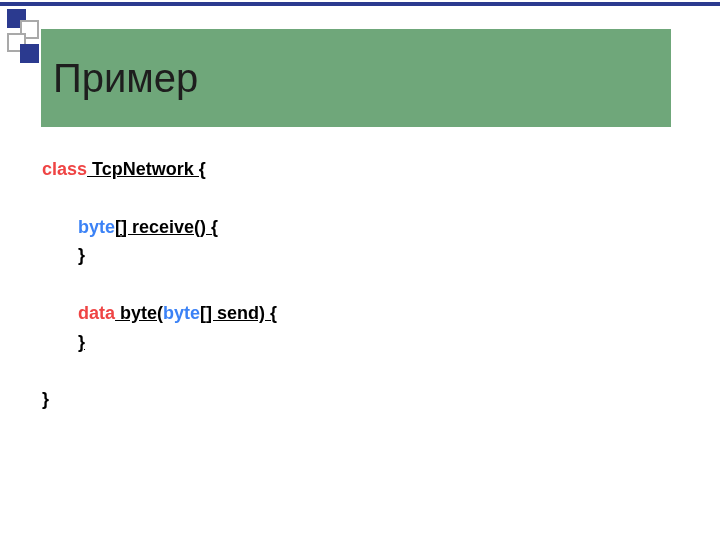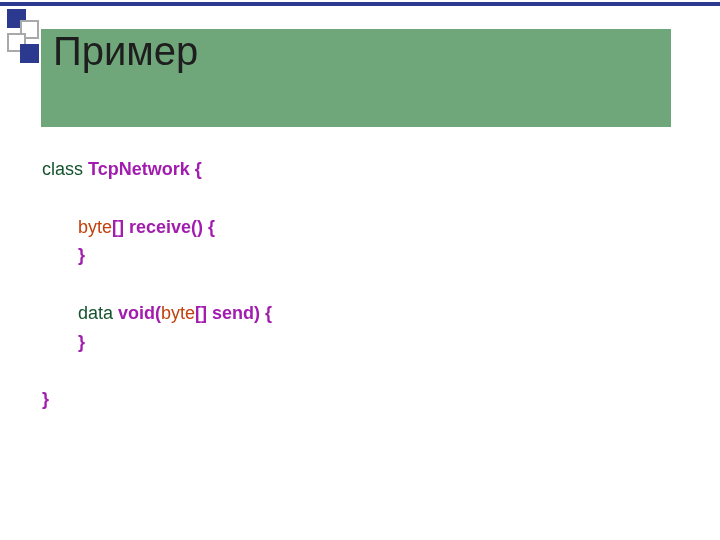--- a/index.html
+++ b/index.html
@@ -44,21 +44,21 @@
     border: 2px solid #a9a9a9;
   }
   .title-band {
     position: absolute;
     left: 41px;
     top: 29px;
     width: 630px;
     height: 98px;
     background: #6fa77a;
     display: flex;
-    align-items: flex-start;
+    align-items: center;
     box-sizing: border-box;
     padding-left: 12px;
   }
   .title-text {
     color: #1e1e1e;
     font-size: 40px;
     font-family: Arial, Helvetica, sans-serif;
     font-weight: 400;
   }
   .code-block {
@@ -69,23 +69,23 @@
     font-family: Verdana, Geneva, sans-serif;
     font-size: 18px;
     font-weight: 700;
     line-height: 1.6;
     color: #000;
   }
   .indent {
     display: inline-block;
     width: 36px;
   }
-  .kw       { color: #14532d; font-weight: 400; }   
-  .kw-type  { color: #c2410c; font-weight: 400; }   
-  .plain    { color: #a21caf; font-weight: 700; }
+  .kw       { color: #ef4444; font-weight: 700; }   
+  .kw-type  { color: #3b82f6; font-weight: 700; }   
+  .plain    { color: #000000; font-weight: 700; text-decoration: underline; }
   .blank-line { height: 1.6em; }
 </style>
 </head>
 <body>
 
 <div class="slide">
 
   <div class="top-deco">
     <div class="thin-bar"></div>
     <div class="box filled" style="left:7px;  top:9px;"></div>
@@ -104,21 +104,21 @@
     </div>
     <div class="blank-line"></div>
     <div>
       <span class="indent"></span><span class="kw-type">byte</span><span class="plain">[] receive() {</span>
     </div>
     <div>
       <span class="indent"></span><span class="plain">}</span>
     </div>
     <div class="blank-line"></div>
     <div>
-      <span class="indent"></span><span class="kw">data</span><span class="plain"> void(</span><span class="kw-type">byte</span><span class="plain">[] send) {</span>
+      <span class="indent"></span><span class="kw">data</span><span class="plain"> byte(</span><span class="kw-type">byte</span><span class="plain">[] send) {</span>
     </div>
     <div>
       <span class="indent"></span><span class="plain">}</span>
     </div>
     <div class="blank-line"></div>
     <div>
       <span class="plain">}</span>
     </div>
   </div>
 

